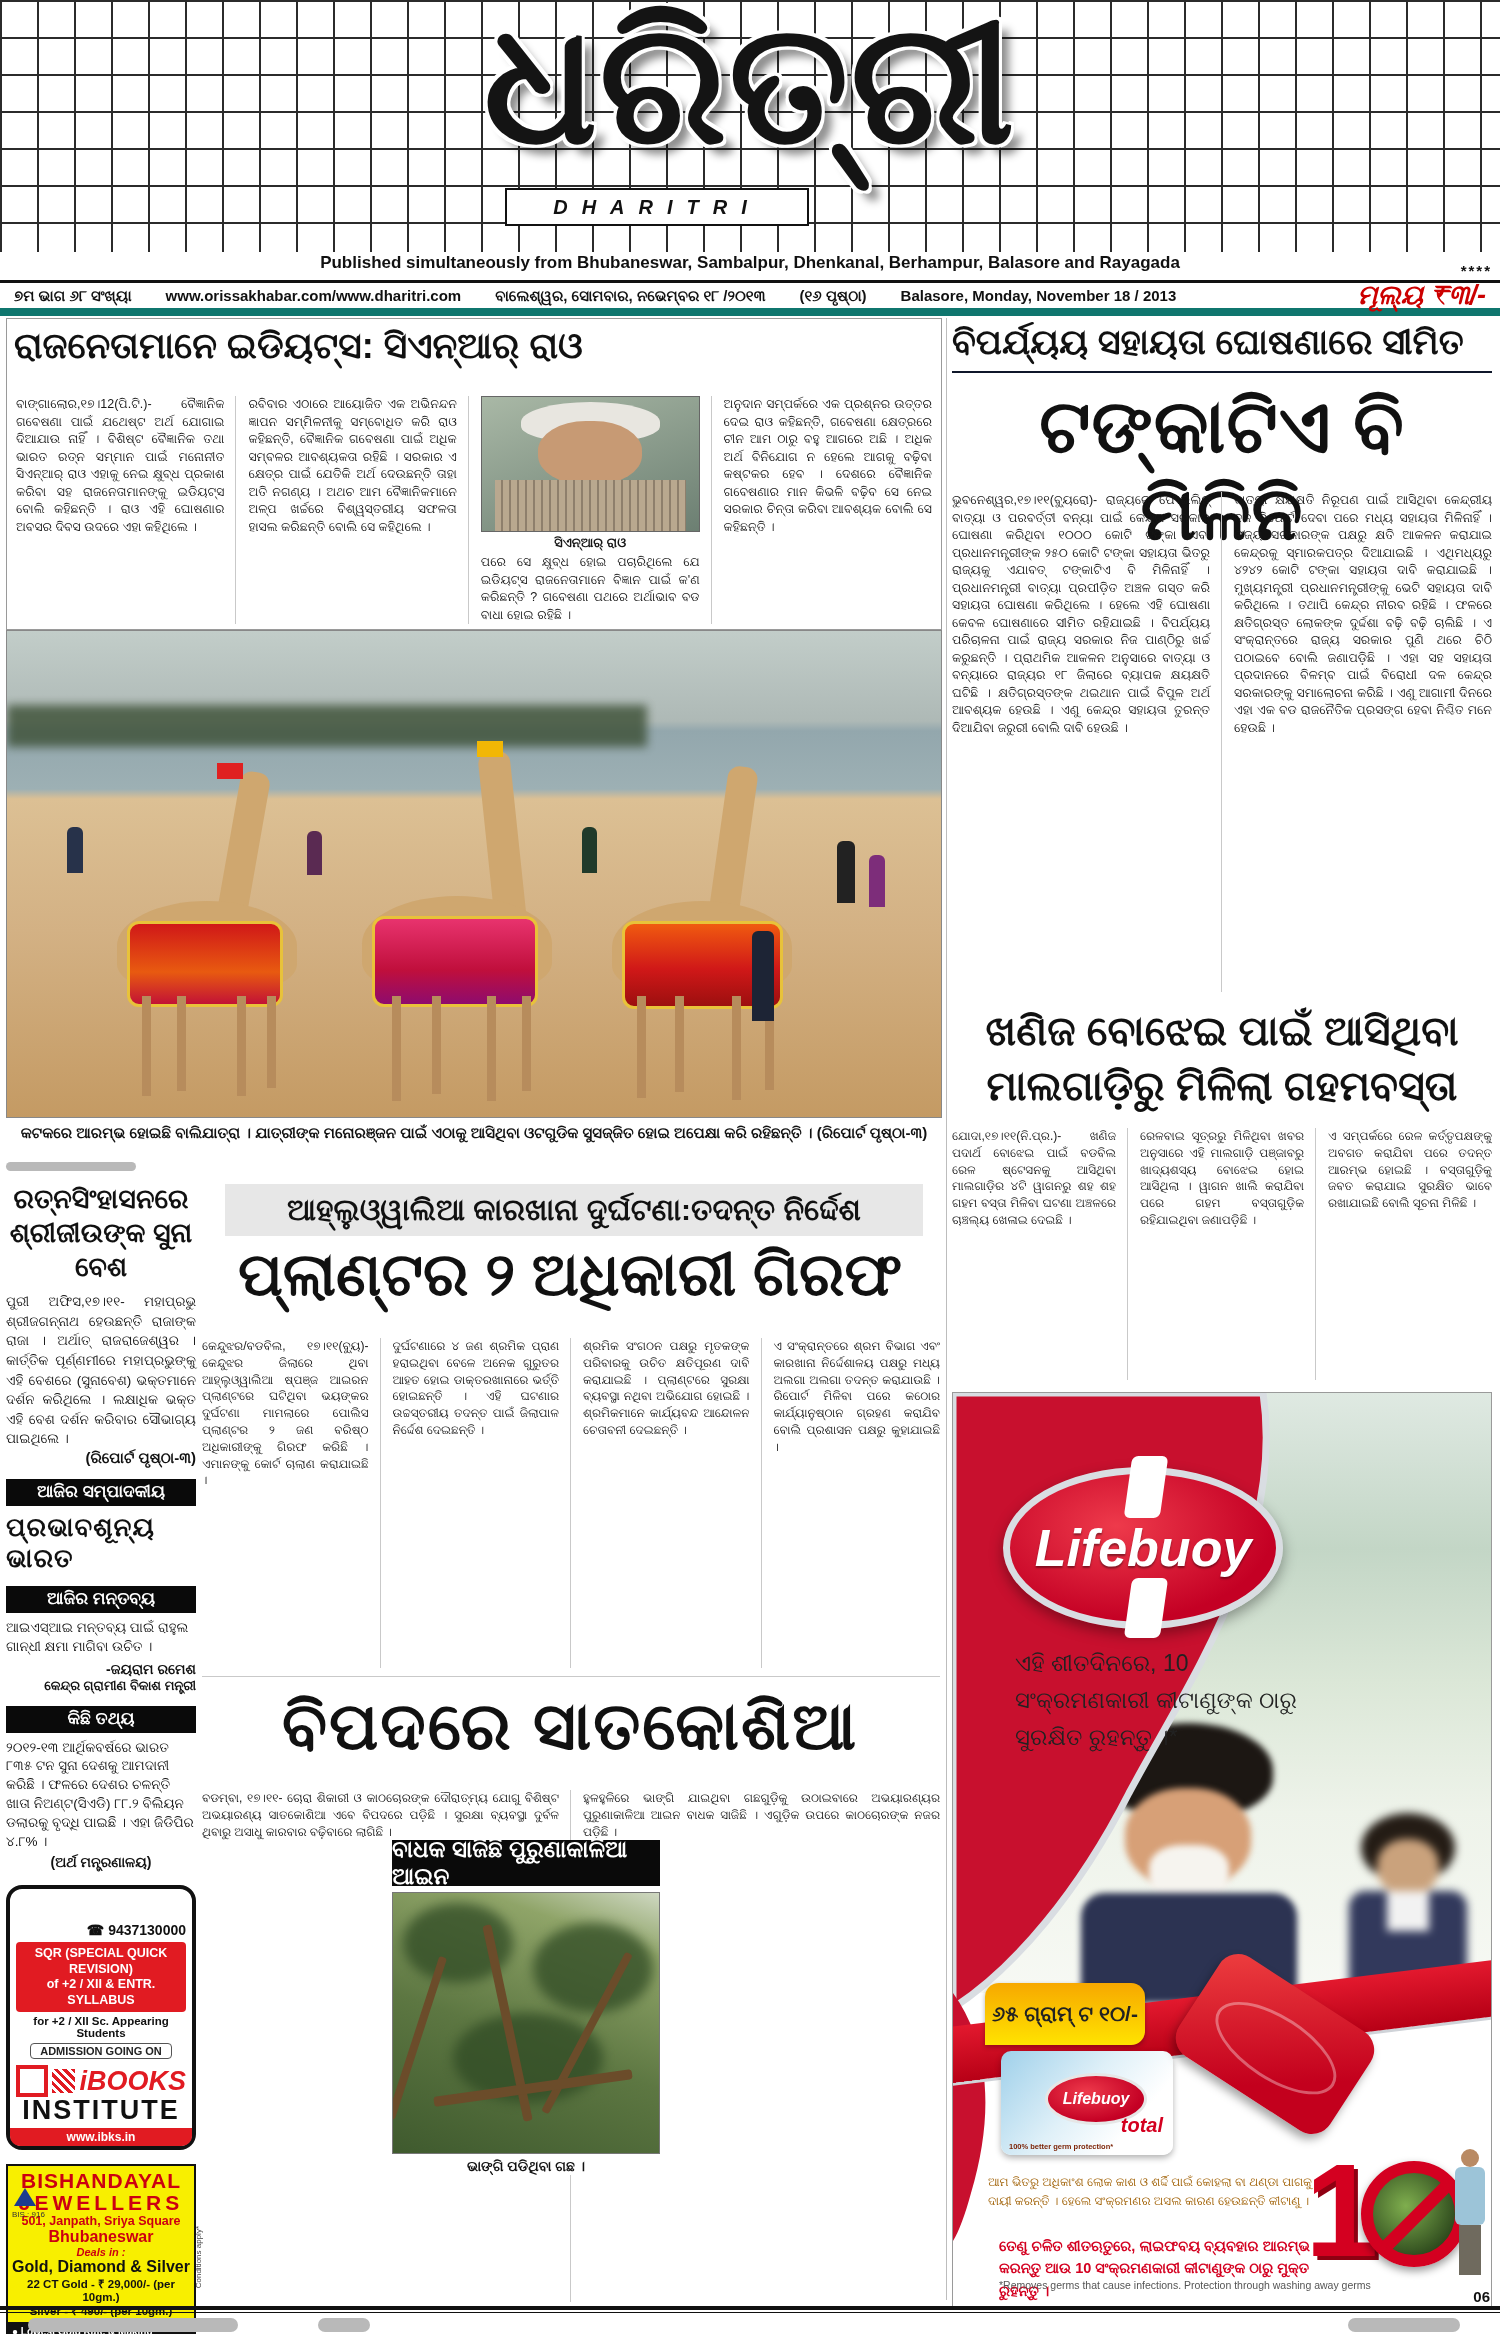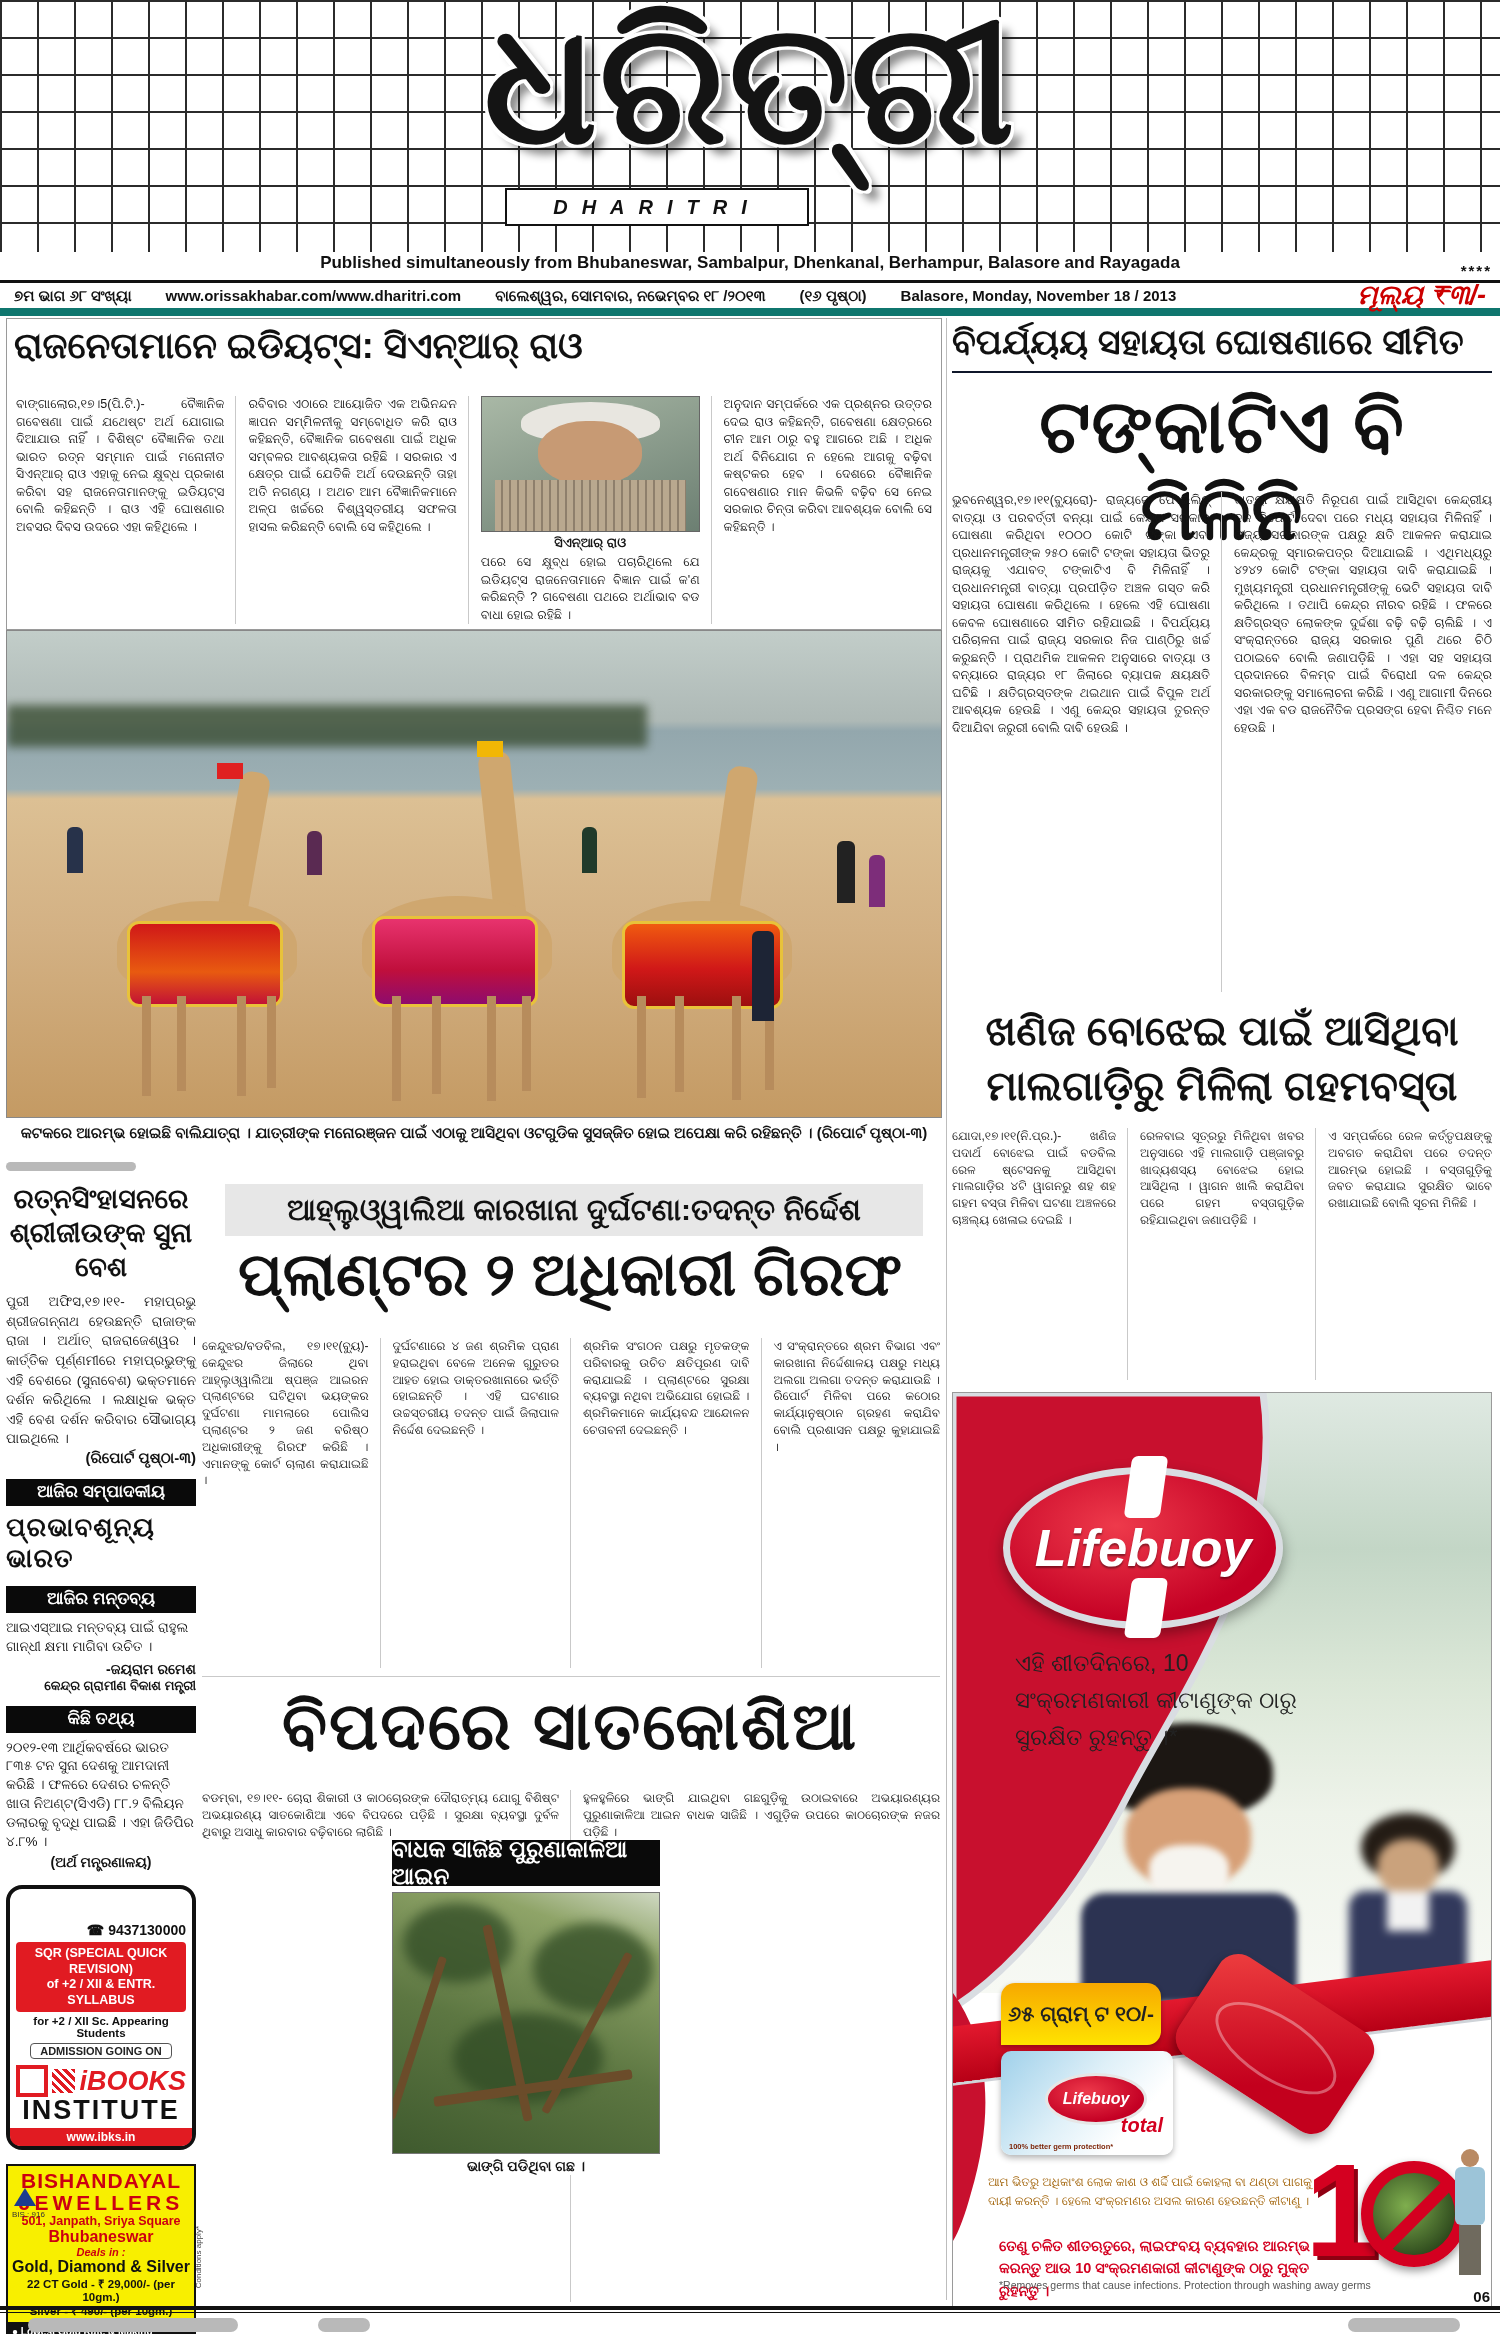--- a/index.html
+++ b/index.html
@@ -123,21 +123,21 @@
   #lb .girlshirt{position:absolute;left:44px;top:78px;width:42px;height:40px;background:#f2f2f2;}
   #lb-logo{position:absolute;left:50px;top:74px;width:266px;height:148px;border-radius:50%;
       background:radial-gradient(ellipse at 40% 35%,#ee3a4b,#c40024 70%);border:7px solid #d9dde2;
       box-shadow:0 6px 14px rgba(0,0,0,.35);display:flex;align-items:center;justify-content:center;}
   #lb-logo .crossv{position:absolute;left:118px;top:-18px;width:36px;height:62px;background:#fff;border-radius:6px;transform:skewX(-8deg);}
   #lb-logo .crossb{position:absolute;left:118px;top:104px;width:36px;height:60px;background:#fff;border-radius:6px;transform:skewX(-8deg);}
   #lb-logo .lbtxt{font-style:italic;font-weight:800;font-size:52px;color:#fff;text-shadow:0 2px 2px rgba(0,0,0,.4);}
   #lb-head{position:absolute;left:62px;top:252px;width:300px;font-size:23px;line-height:1.6;color:#222;}
   #lb-ribbon{position:absolute;left:-30px;top:598px;width:640px;height:56px;background:linear-gradient(180deg,#e3192e,#b70016);
       transform:rotate(-7deg);box-shadow:0 3px 0 #cfd3d8;}
-  #lb-tag{position:absolute;left:48px;top:590px;width:160px;height:62px;border-radius:14px 14px 14px 0;
+  #lb-tag{position:absolute;left:32px;top:590px;width:160px;height:62px;border-radius:14px 14px 14px 0;
       background:linear-gradient(180deg,#f7a800,#ffe300);display:flex;align-items:center;justify-content:center;
       font-size:21px;font-weight:800;color:#222;box-shadow:0 2px 5px rgba(0,0,0,.3);}
   #lb-pack{position:absolute;left:48px;top:658px;width:172px;height:104px;border-radius:10px;
       background:linear-gradient(130deg,#9fd0ea 0,#dff0f8 45%,#ffffff 75%);box-shadow:0 3px 6px rgba(0,0,0,.3);overflow:hidden;}
   #lb-pack .mini{position:absolute;left:44px;top:22px;width:96px;height:46px;border-radius:50%;
       background:radial-gradient(ellipse at 40% 35%,#ee3a4b,#c40024 70%);border:3px solid #e6e6e6;
       display:flex;align-items:center;justify-content:center;color:#fff;font-style:italic;font-weight:800;font-size:16px;}
   #lb-pack .total{position:absolute;right:10px;bottom:18px;color:#d40020;font-weight:700;font-size:20px;font-style:italic;}
   #lb-pack .claim{position:absolute;left:8px;bottom:4px;font-size:7.5px;color:#7a1f00;font-weight:700;}
   #lb-soap{position:absolute;left:232px;top:592px;width:180px;height:118px;border-radius:22px;
@@ -180,21 +180,21 @@
     <span>www.orissakhabar.com/www.dharitri.com</span>
     <span>ବାଲେଶ୍ୱର, ସୋମବାର, ନଭେମ୍ବର ୧୮ /୨୦୧୩</span>
     <span>(୧୬ ପୃଷ୍ଠା)</span>
     <span>Balasore, Monday,  November 18 / 2013</span>
     <span class="price">ମୂଲ୍ୟ ₹୩/-</span>
   </div>
 
   <div id="lead-box" class="abs"></div>
   <div id="lead-h" class="abs">ରାଜନେତାମାନେ ଇଡିୟଟ୍‌ସ: ସିଏନ୍‌ଆର୍ ରାଓ</div>
   <div class="abs cols" style="left:16px;top:396px;width:916px;height:228px;overflow:hidden;">
-    <div class="col">ବାଙ୍ଗାଲୋର,୧୭।5(ପି.ଟି.)- ବୈଜ୍ଞାନିକ ଗବେଷଣା ପାଇଁ ଯଥେଷ୍ଟ ଅର୍ଥ ଯୋଗାଇ ଦିଆଯାଉ ନାହିଁ । ବିଶିଷ୍ଟ ବୈଜ୍ଞାନିକ ତଥା ଭାରତ ରତ୍ନ ସମ୍ମାନ ପାଇଁ ମନୋନୀତ ସିଏନ୍‌ଆର୍ ରାଓ ଏହାକୁ ନେଇ କ୍ଷୁବ୍ଧ ପ୍ରକାଶ କରିବା ସହ ରାଜନେତାମାନଙ୍କୁ ଇଡିୟଟ୍‌ସ ବୋଲି କହିଛନ୍ତି । ରାଓ ଏହି ଘୋଷଣାର ଅବସର ଦିବସ ଉଦରେ ଏହା କହିଥିଲେ ।</div>
+    <div class="col">ବାଙ୍ଗାଲୋର,୧୭।12(ପି.ଟି.)- ବୈଜ୍ଞାନିକ ଗବେଷଣା ପାଇଁ ଯଥେଷ୍ଟ ଅର୍ଥ ଯୋଗାଇ ଦିଆଯାଉ ନାହିଁ । ବିଶିଷ୍ଟ ବୈଜ୍ଞାନିକ ତଥା ଭାରତ ରତ୍ନ ସମ୍ମାନ ପାଇଁ ମନୋନୀତ ସିଏନ୍‌ଆର୍ ରାଓ ଏହାକୁ ନେଇ କ୍ଷୁବ୍ଧ ପ୍ରକାଶ କରିବା ସହ ରାଜନେତାମାନଙ୍କୁ ଇଡିୟଟ୍‌ସ ବୋଲି କହିଛନ୍ତି । ରାଓ ଏହି ଘୋଷଣାର ଅବସର ଦିବସ ଉଦରେ ଏହା କହିଥିଲେ ।</div>
     <div class="col">ରବିବାର ଏଠାରେ ଆୟୋଜିତ ଏକ ଅଭିନନ୍ଦନ ଜ୍ଞାପନ ସମ୍ମିଳନୀକୁ ସମ୍ବୋଧିତ କରି ରାଓ କହିଛନ୍ତି, ବୈଜ୍ଞାନିକ ଗବେଷଣା ପାଇଁ ଅଧିକ ସମ୍ବଳର ଆବଶ୍ୟକତା ରହିଛି । ସରକାର ଏ କ୍ଷେତ୍ର ପାଇଁ ଯେତିକି ଅର୍ଥ ଦେଉଛନ୍ତି ତାହା ଅତି ନଗଣ୍ୟ । ଅଥଚ ଆମ ବୈଜ୍ଞାନିକମାନେ ଅଳ୍ପ ଖର୍ଚ୍ଚରେ ବିଶ୍ୱସ୍ତରୀୟ ସଫଳତା ହାସଲ କରିଛନ୍ତି ବୋଲି ସେ କହିଥିଲେ ।</div>
     <div class="col" style="flex:1.05;display:flex;flex-direction:column;">
       <div class="portrait" style="width:100%;height:152px;border:1px solid #666;box-sizing:border-box;">
         <div class="hair"></div>
         <div class="face"></div>
         <div class="shirt"></div>
       </div>
       <div class="capline" style="font-size:13px;margin:2px 0;">ସିଏନ୍‌ଆର୍ ରାଓ</div>
       <div style="text-align:justify;">ପରେ ସେ କ୍ଷୁବ୍ଧ ହୋଇ ପଚାରିଥିଲେ ଯେ ଇଡିୟଟ୍‌ସ ରାଜନେତାମାନେ ବିଜ୍ଞାନ ପାଇଁ କ'ଣ କରିଛନ୍ତି ? ଗବେଷଣା ପଥରେ ଅର୍ଥାଭାବ ବଡ ବାଧା ହୋଇ ରହିଛି ।</div>
     </div>

